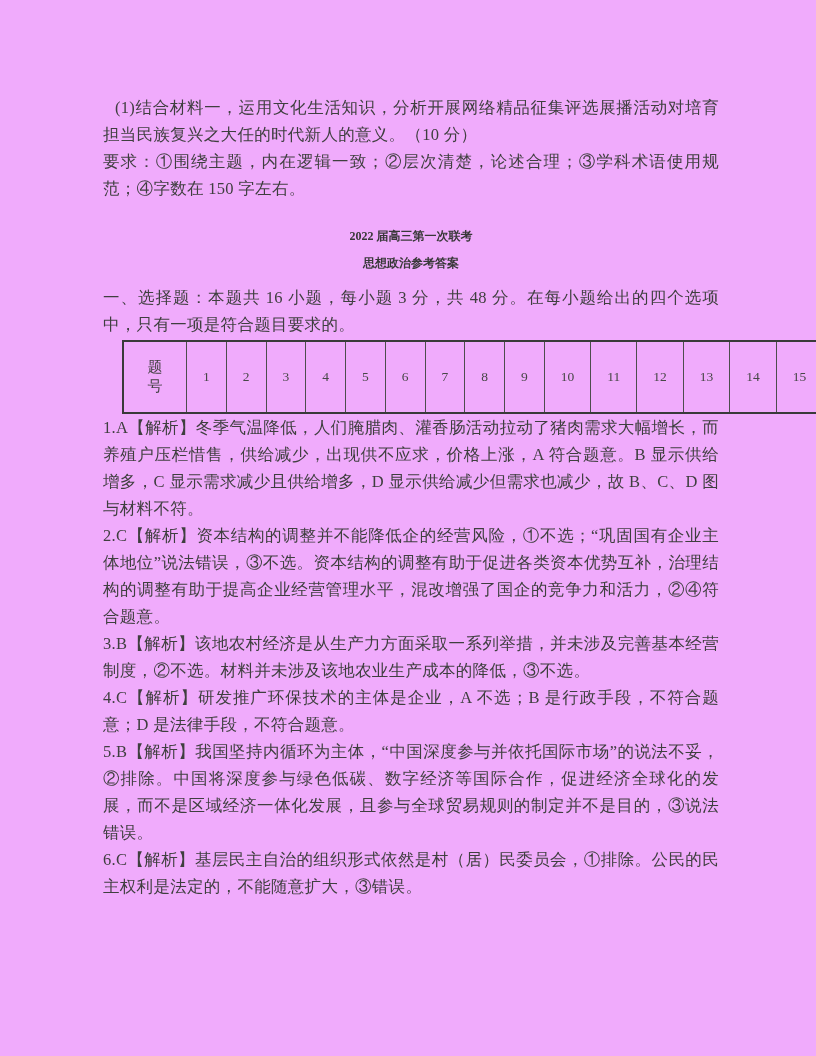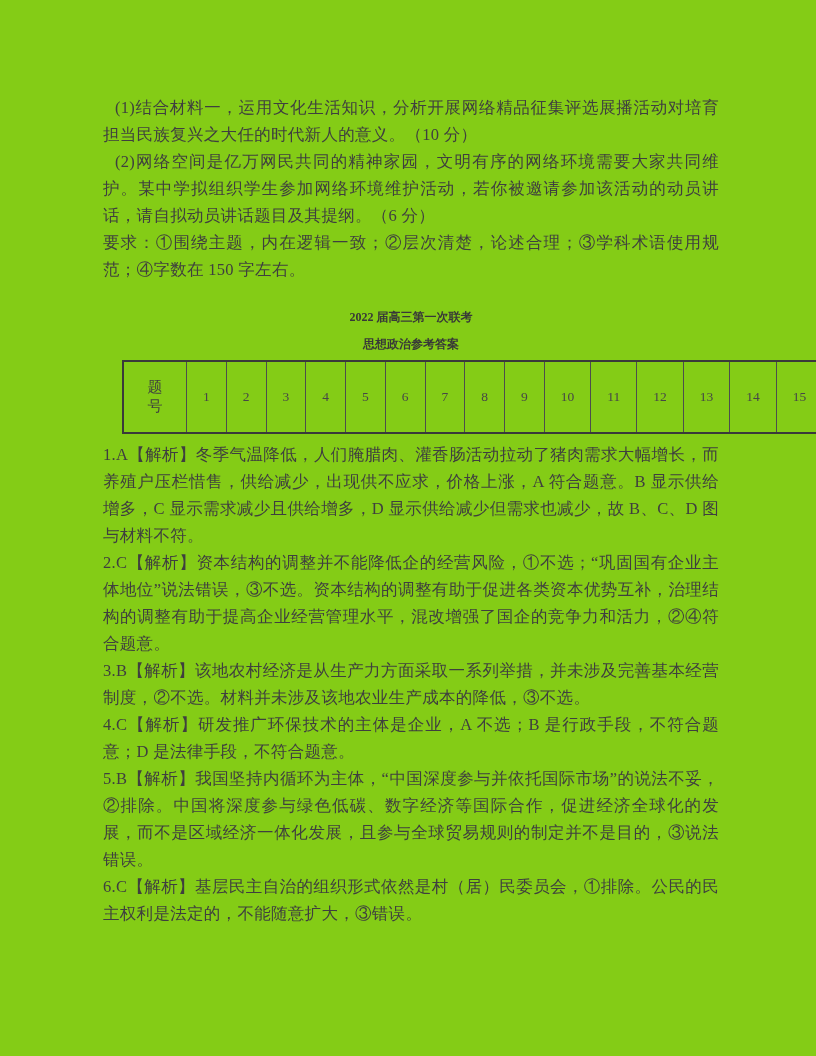--- a/index.html
+++ b/index.html
@@ -4,21 +4,21 @@
 <style>
   html, body {
     margin: 0;
     padding: 0;
     background: #ffffff;
   }
   .page {
     position: relative;
     width: 816px;
     height: 1056px;
-    background: #84cc16;
+    background: #f0abfc;
     overflow: hidden;
     font-family: "Liberation Serif", "DejaVu Serif", serif;
   }
   .content {
     position: absolute;
     left: 103px;
     top: 94px;
     width: 616px;
     color: #3f3f3f;
   }
@@ -59,38 +59,37 @@
     vertical-align: middle;
     font-size: 13.5px;
     color: #474747;
   }
   .answer-table td.hdr {
     width: 66px;
     font-size: 15px;
     color: #3f3f3f;
   }
   .explanations {
-    margin-top: 7px;
   }
 </style>
 </head>
 <body>
 
 <div class="page">
   <div class="content">
 
     <p class="para indent">(1)结合材料一，运用文化生活知识，分析开展网络精品征集评选展播活动对培育担当民族复兴之大任的时代新人的意义。（10 分）</p>
-    <p class="para indent">(2)网络空间是亿万网民共同的精神家园，文明有序的网络环境需要大家共同维护。某中学拟组织学生参加网络环境维护活动，若你被邀请参加该活动的动员讲话，请自拟动员讲话题目及其提纲。（6 分）</p>
     <p class="para">要求：①围绕主题，内在逻辑一致；②层次清楚，论述合理；③学科术语使用规范；④字数在 150 字左右。</p>
 
     <div class="title-block">
       <div class="doc-title">2022 届高三第一次联考</div>
       <div class="doc-subtitle">思想政治参考答案</div>
     </div>
 
+    <p class="para section-heading">一、选择题：本题共 16 小题，每小题 3 分，共 48 分。在每小题给出的四个选项中，只有一项是符合题目要求的。</p>
 
     <table class="answer-table">
       <tbody>
           <tr>
         <td class="hdr">题　号</td>
         <td>1</td>
         <td>2</td>
         <td>3</td>
         <td>4</td>
         <td>5</td>

